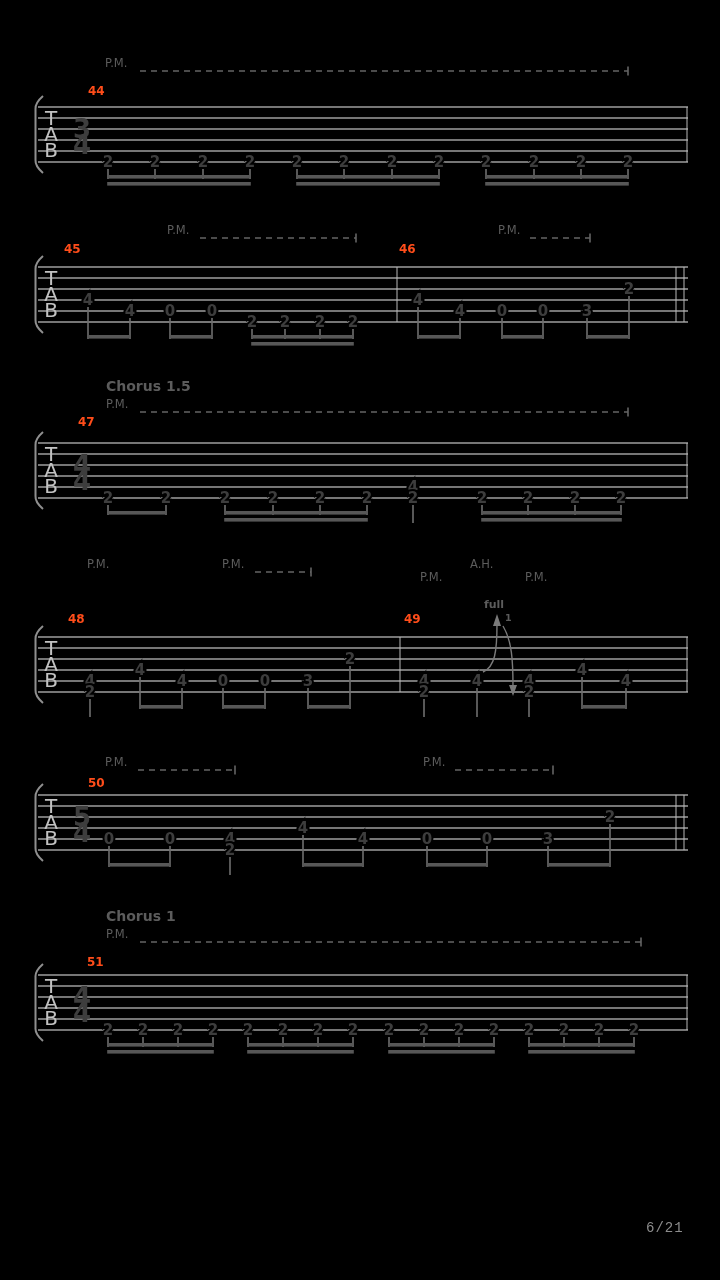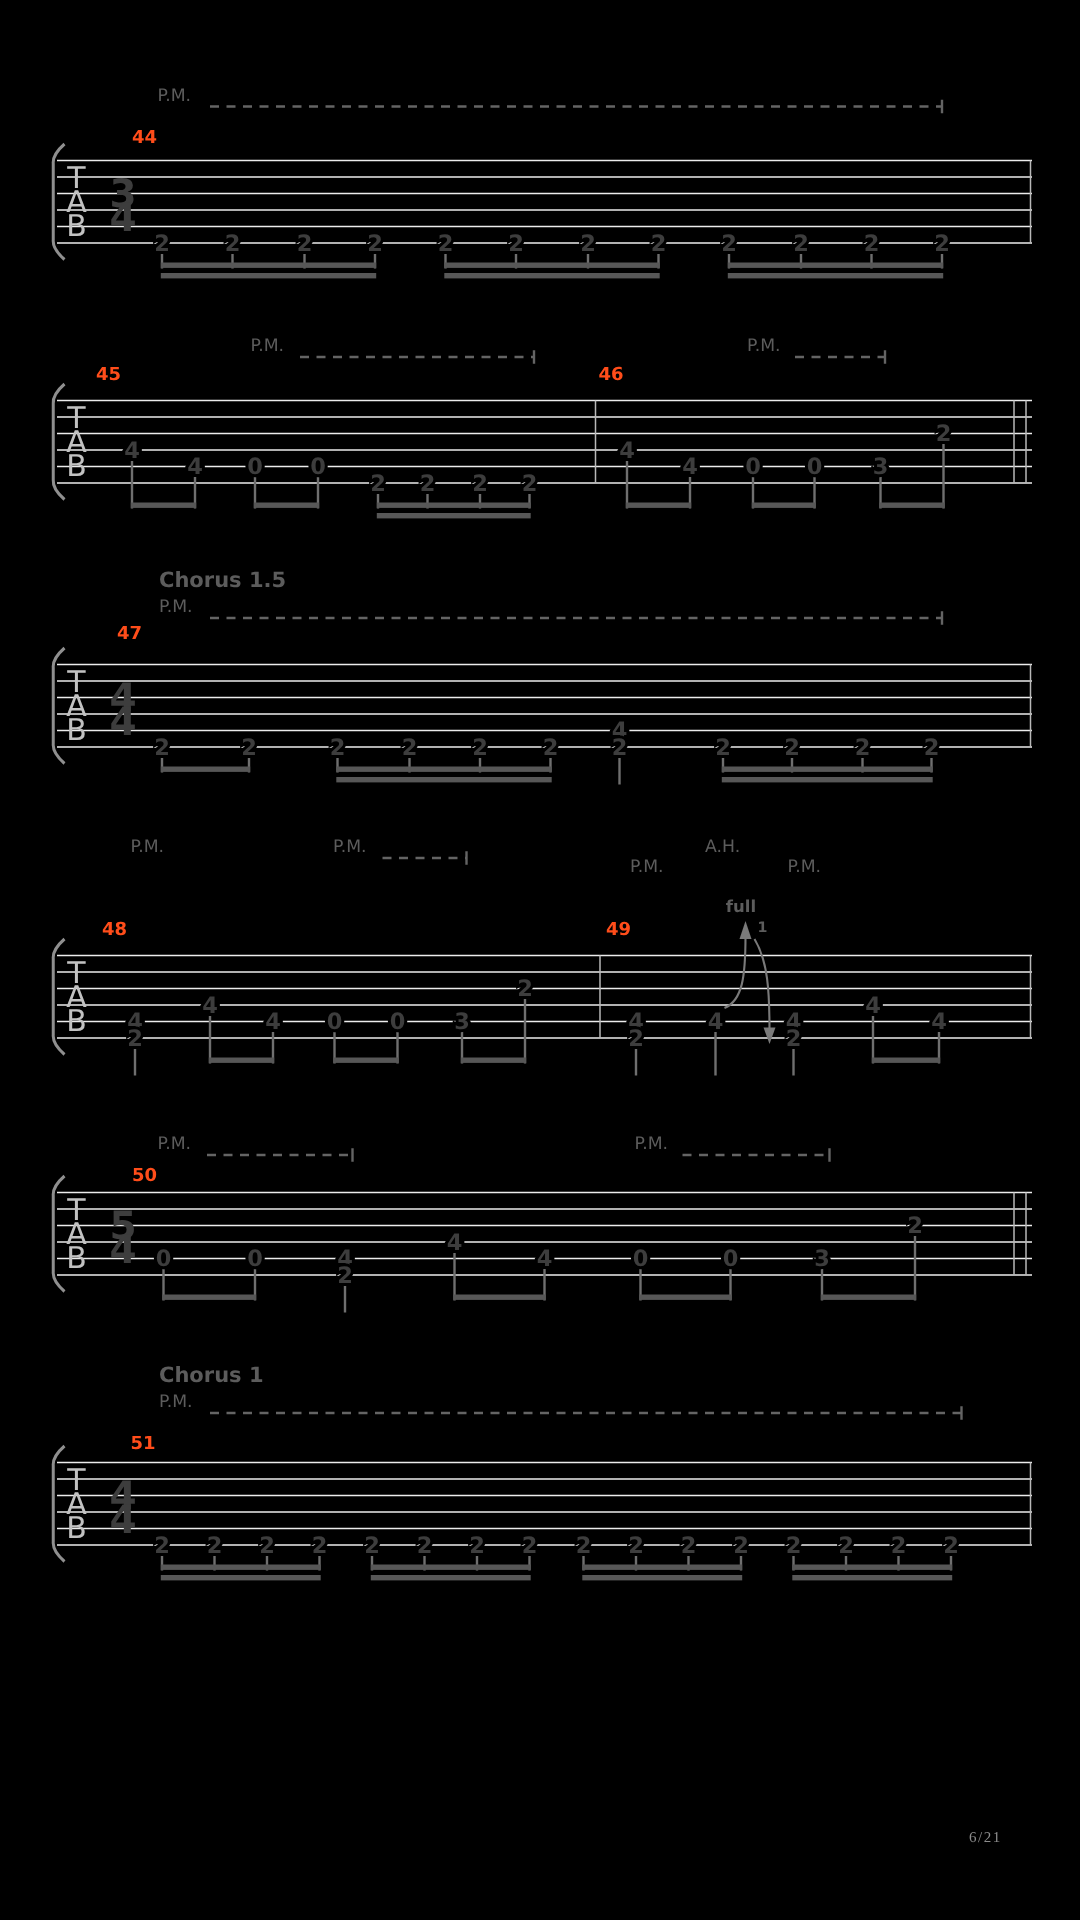--- a/index.html
+++ b/index.html
@@ -1,20 +1,20 @@
 <!DOCTYPE html>
 <html><head>
 <meta charset="utf-8">
 <style>
   html,body{margin:0;padding:0;background:#000;}
   #stage{position:relative;width:720px;height:1280px;background:#000;overflow:hidden;
          font-family:"DejaVu Sans",sans-serif;}
   #score{position:absolute;left:0;top:0;}
   #page-indicator{position:absolute;left:646px;top:1220px;width:70px;
-    font-family:Liberation Serif, serif;font-size:10px;color:#8c8c8c;letter-spacing:1px;}
+    font-family:Liberation Mono, monospace;font-size:14px;color:#8c8c8c;letter-spacing:1px;}
 </style>
 </head>
 <body>
 
 <div id="stage">
   <svg id="score" width="720" height="1280" viewBox="0 0 720 1280">
       <g>
         <path d="M43 96 Q35 103 35.5 109 L35.5 160 Q35 166 43 173" stroke="#8f8f8f" stroke-width="2" fill="none"></path>
         <line x1="38" y1="107" x2="688" y2="107" stroke="#ececec" stroke-width="1"></line>
         <line x1="38" y1="118" x2="688" y2="118" stroke="#ececec" stroke-width="1"></line>

